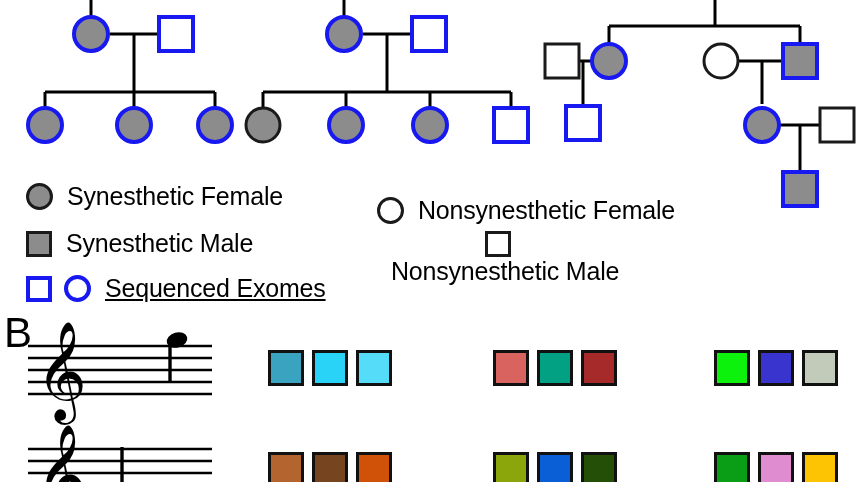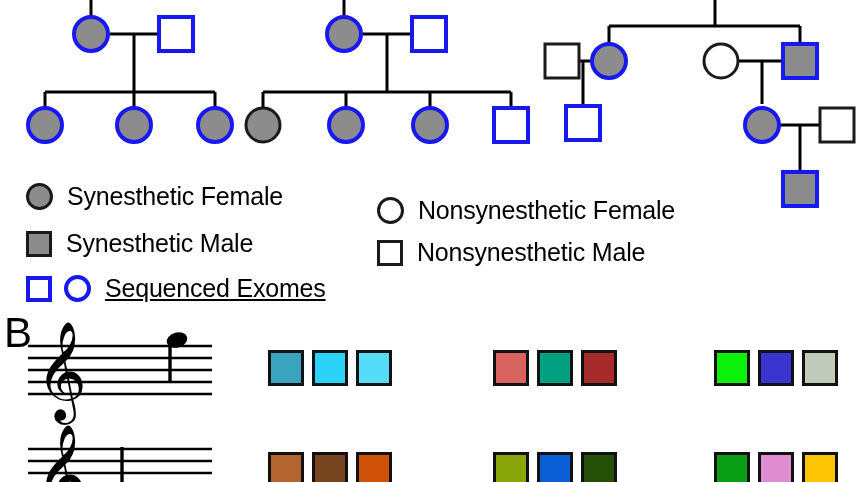--- a/index.html
+++ b/index.html
@@ -182,21 +182,21 @@
     <div class="legend-row" style="left:377px; top:196px;">
       <span class="sym sym-circle-open"></span>
       <span class="legend-label" style="margin-left:14px;">Nonsynesthetic Female</span>
     </div>
 
     <div class="legend-row" style="left:26px; top:229px;">
       <span class="sym sym-square-filled"></span>
       <span class="legend-label" style="margin-left:14px;">Synesthetic Male</span>
     </div>
 
-    <div class="legend-row" style="left:377px; top:238px;">
+    <div class="legend-row" style="left:377px; top:231px;flex-direction:column;">
       <span class="sym sym-square-open"></span>
       <span class="legend-label" style="margin-left:14px;">Nonsynesthetic Male</span>
     </div>
 
     <div class="legend-row" style="left:26px; top:274px;text-decoration:underline;">
       <span class="sym sym-square-blue"></span>
       <span class="sym sym-circle-blue" style="margin-left:12px;"></span>
       <span class="legend-label" style="margin-left:14px;">Sequenced Exomes</span>
     </div>
   </div>

